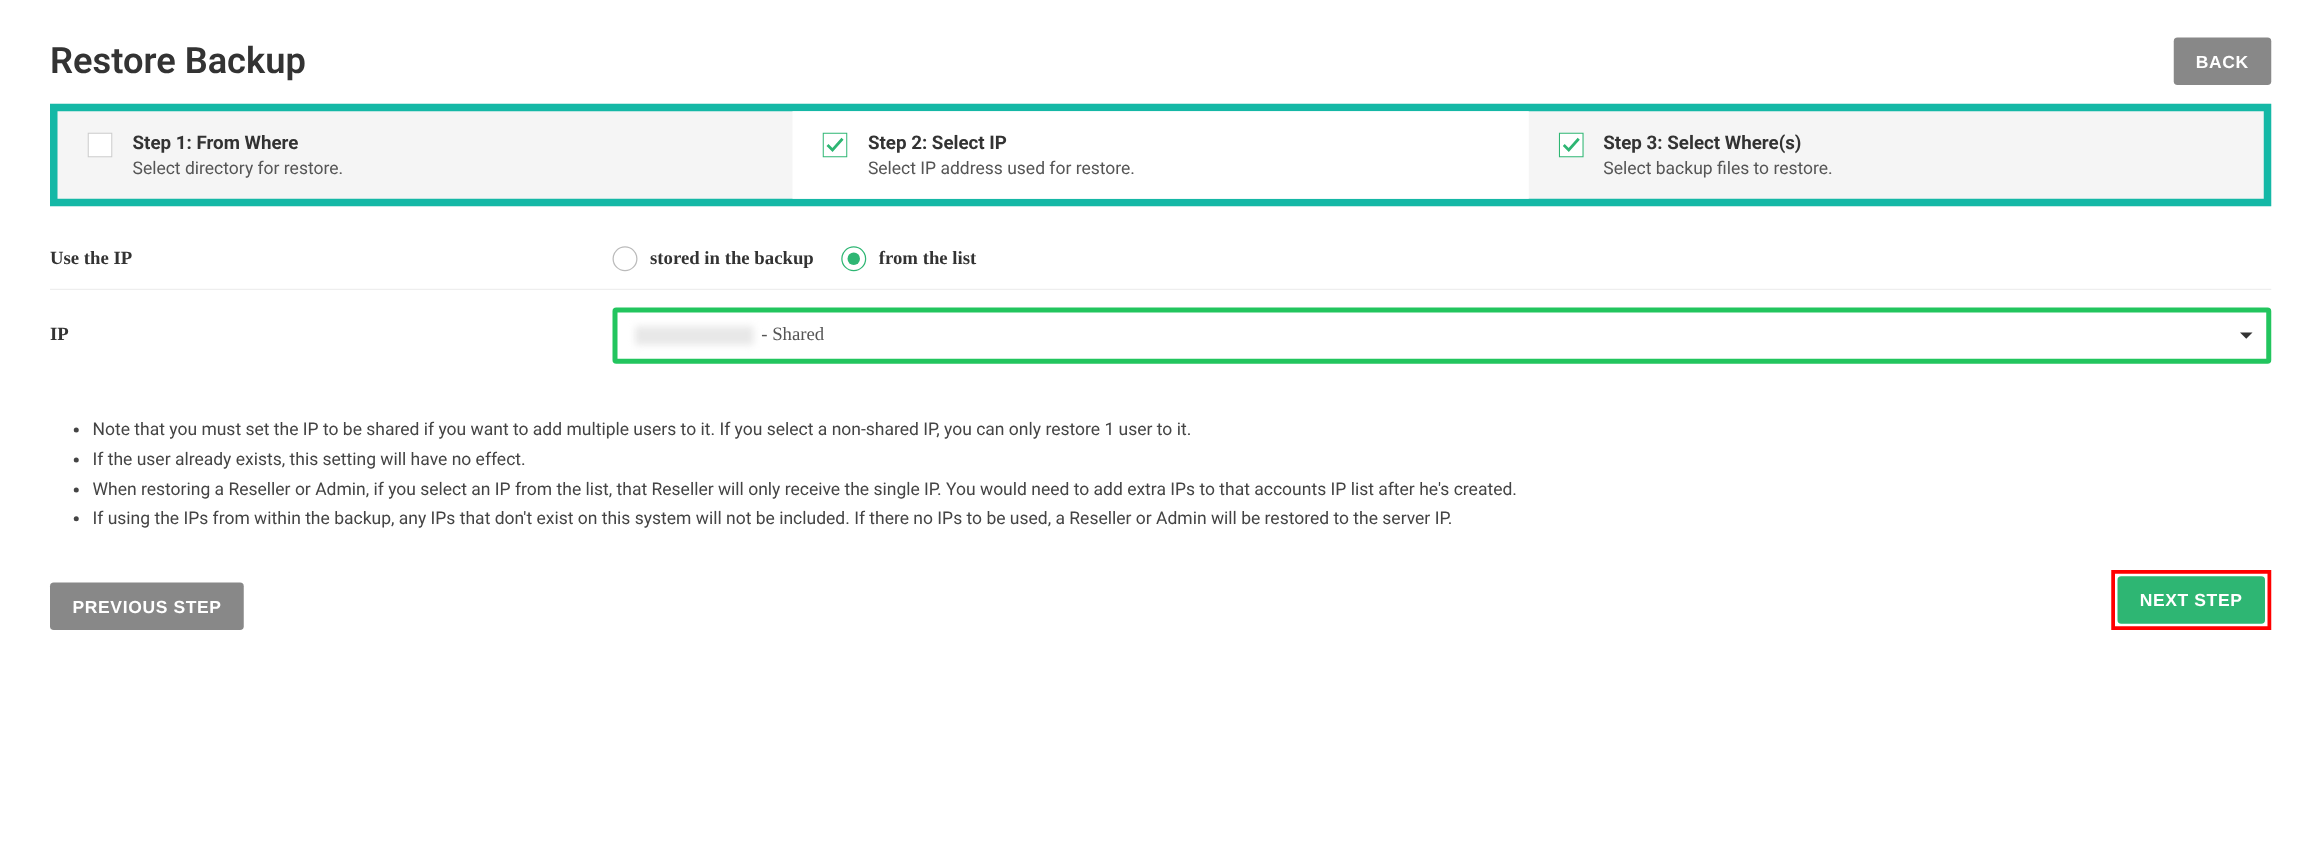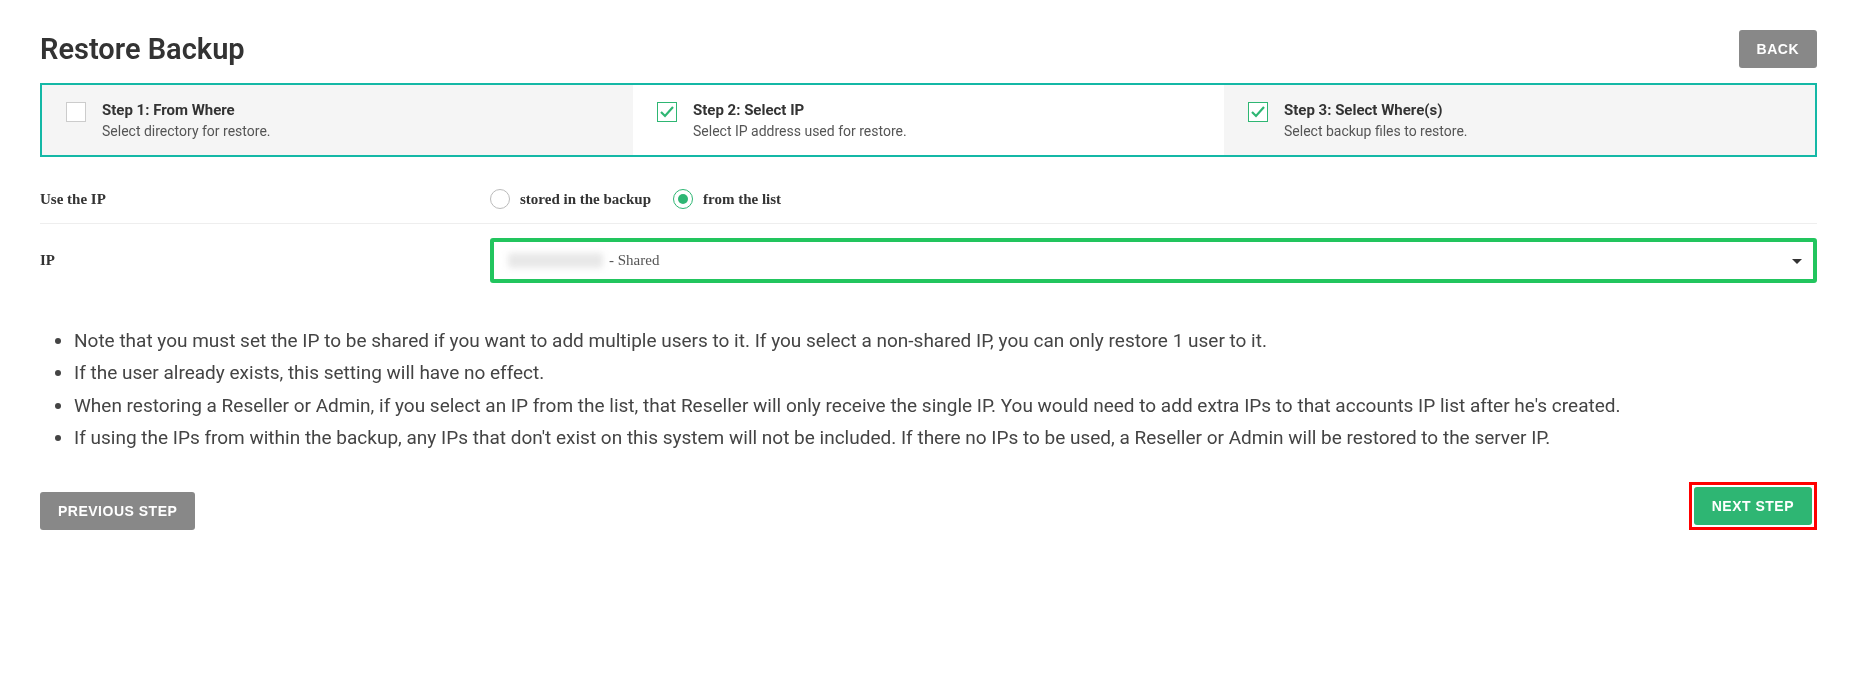--- a/index.html
+++ b/index.html
@@ -37,21 +37,21 @@
       background: #888;
       color: #fff;
     }
     .btn-green {
       background: #2eb673;
       color: #fff;
     }
     .steps {
       display: flex;
       gap: 0;
-      border: 2px solid #14b8a6;
+      border: 6px solid #14b8a6;
       background: #f5f5f5;
     }
     .step {
       flex: 1;
       padding: 16px 24px;
       display: flex;
       gap: 16px;
       align-items: flex-start;
     }
     .step.active {
@@ -156,21 +156,21 @@
       right: 14px;
       top: 50%;
       transform: translateY(-50%);
       pointer-events: none;
     }
     .notes {
       margin: 28px 0 28px 0;
       padding-left: 34px;
     }
     .notes li {
-      font-size: 19px;
+      font-size: 14px;
       color: #444;
       line-height: 1.7;
     }
     .footer-row {
       display: flex;
       justify-content: space-between;
       align-items: flex-end;
       margin-top: 10px;
       gap: 20px;
     }

